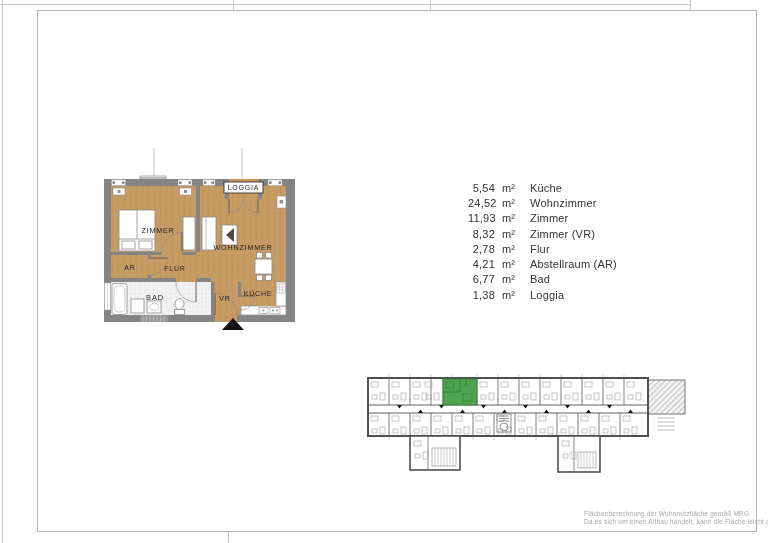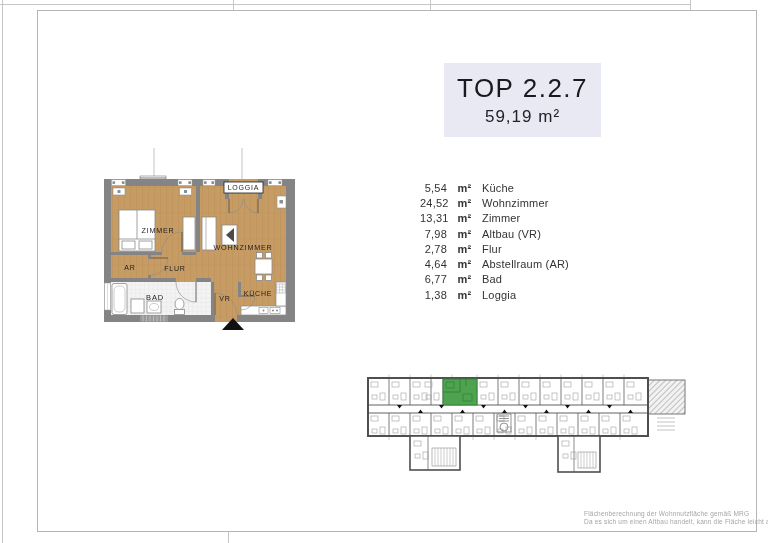--- a/index.html
+++ b/index.html
@@ -13,24 +13,24 @@
     position:absolute; left:37px; top:10px; width:720px; height:522px;
     border:1px solid #b5b5b5;
   }
   .title-box {
     position:absolute; left:444px; top:63px; width:157px; height:74px;
     background:#e9e9f3; display:flex; flex-direction:column;
     align-items:center; justify-content:center; gap:3px;
   }
   .title-main { font-size:26px; letter-spacing:1.5px; color:#191920; }
   .title-area { font-size:17px; letter-spacing:1px; color:#22222a; }
-  .room-list { position:absolute; left:420px; top:180px; font-size:11px; color:#333; }
+  .room-list { position:absolute; left:468px; top:180px; font-size:11px; color:#333; }
   .room-row { display:grid; grid-template-columns:27px 24px auto; column-gap:4px; height:15.3px; align-items:center; letter-spacing:0.2px; }
   .room-area { text-align:right; }
-  .room-unit { text-align:center; padding-left:3px;font-weight:bold; }
+  .room-unit { text-align:left; padding-left:3px; }
   .room-name { padding-left:3px; }
   .footnote {
     position:absolute; left:584px; top:510px; font-size:6.5px; line-height:8px;
     color:#a5a5a5; letter-spacing:0.2px; white-space:nowrap;
   }
   .plan-wrap { position:absolute; left:100px; top:148px; width:200px; height:185px; }
   .overview-wrap { position:absolute; left:362px; top:372px; width:328px; height:110px; }
   svg text { font-family:"Liberation Sans", sans-serif; fill:#1e1e1e; }
 </style>
 </head>
@@ -40,53 +40,49 @@
 
   <div class="hairline" style="left:0;top:4px;width:690px;height:1px;"></div>
   <div class="hairline" style="left:233px;top:0;width:1px;height:10px;"></div>
   <div class="hairline" style="left:430px;top:0;width:1px;height:10px;"></div>
   <div class="hairline" style="left:690px;top:0;width:1px;height:10px;"></div>
   <div class="hairline" style="left:2px;top:0;width:1px;height:543px;"></div>
   <div class="hairline" style="left:228px;top:532px;width:1px;height:11px;"></div>
 
   <div class="page-border"></div>
 
-  <div class="title-box">
-    <div class="title-main">TOP 2.2.7</div>
-    <div class="title-area">59,19 m²</div>
-  </div>
 
   <div class="room-list">
     <div class="room-row">
         <span class="room-area">5,54</span>
         <span class="room-unit">m²</span>
         <span class="room-name">Küche</span>
       </div>
     <div class="room-row">
         <span class="room-area">24,52</span>
         <span class="room-unit">m²</span>
         <span class="room-name">Wohnzimmer</span>
       </div>
     <div class="room-row">
-        <span class="room-area">13,31</span>
+        <span class="room-area">11,93</span>
         <span class="room-unit">m²</span>
         <span class="room-name">Zimmer</span>
       </div>
     <div class="room-row">
-        <span class="room-area">7,98</span>
-        <span class="room-unit">m²</span>
-        <span class="room-name">Altbau (VR)</span>
+        <span class="room-area">8,32</span>
+        <span class="room-unit">m²</span>
+        <span class="room-name">Zimmer (VR)</span>
       </div>
     <div class="room-row">
         <span class="room-area">2,78</span>
         <span class="room-unit">m²</span>
         <span class="room-name">Flur</span>
       </div>
     <div class="room-row">
-        <span class="room-area">4,64</span>
+        <span class="room-area">4,21</span>
         <span class="room-unit">m²</span>
         <span class="room-name">Abstellraum (AR)</span>
       </div>
     <div class="room-row">
         <span class="room-area">6,77</span>
         <span class="room-unit">m²</span>
         <span class="room-name">Bad</span>
       </div>
     <div class="room-row">
         <span class="room-area">1,38</span>

